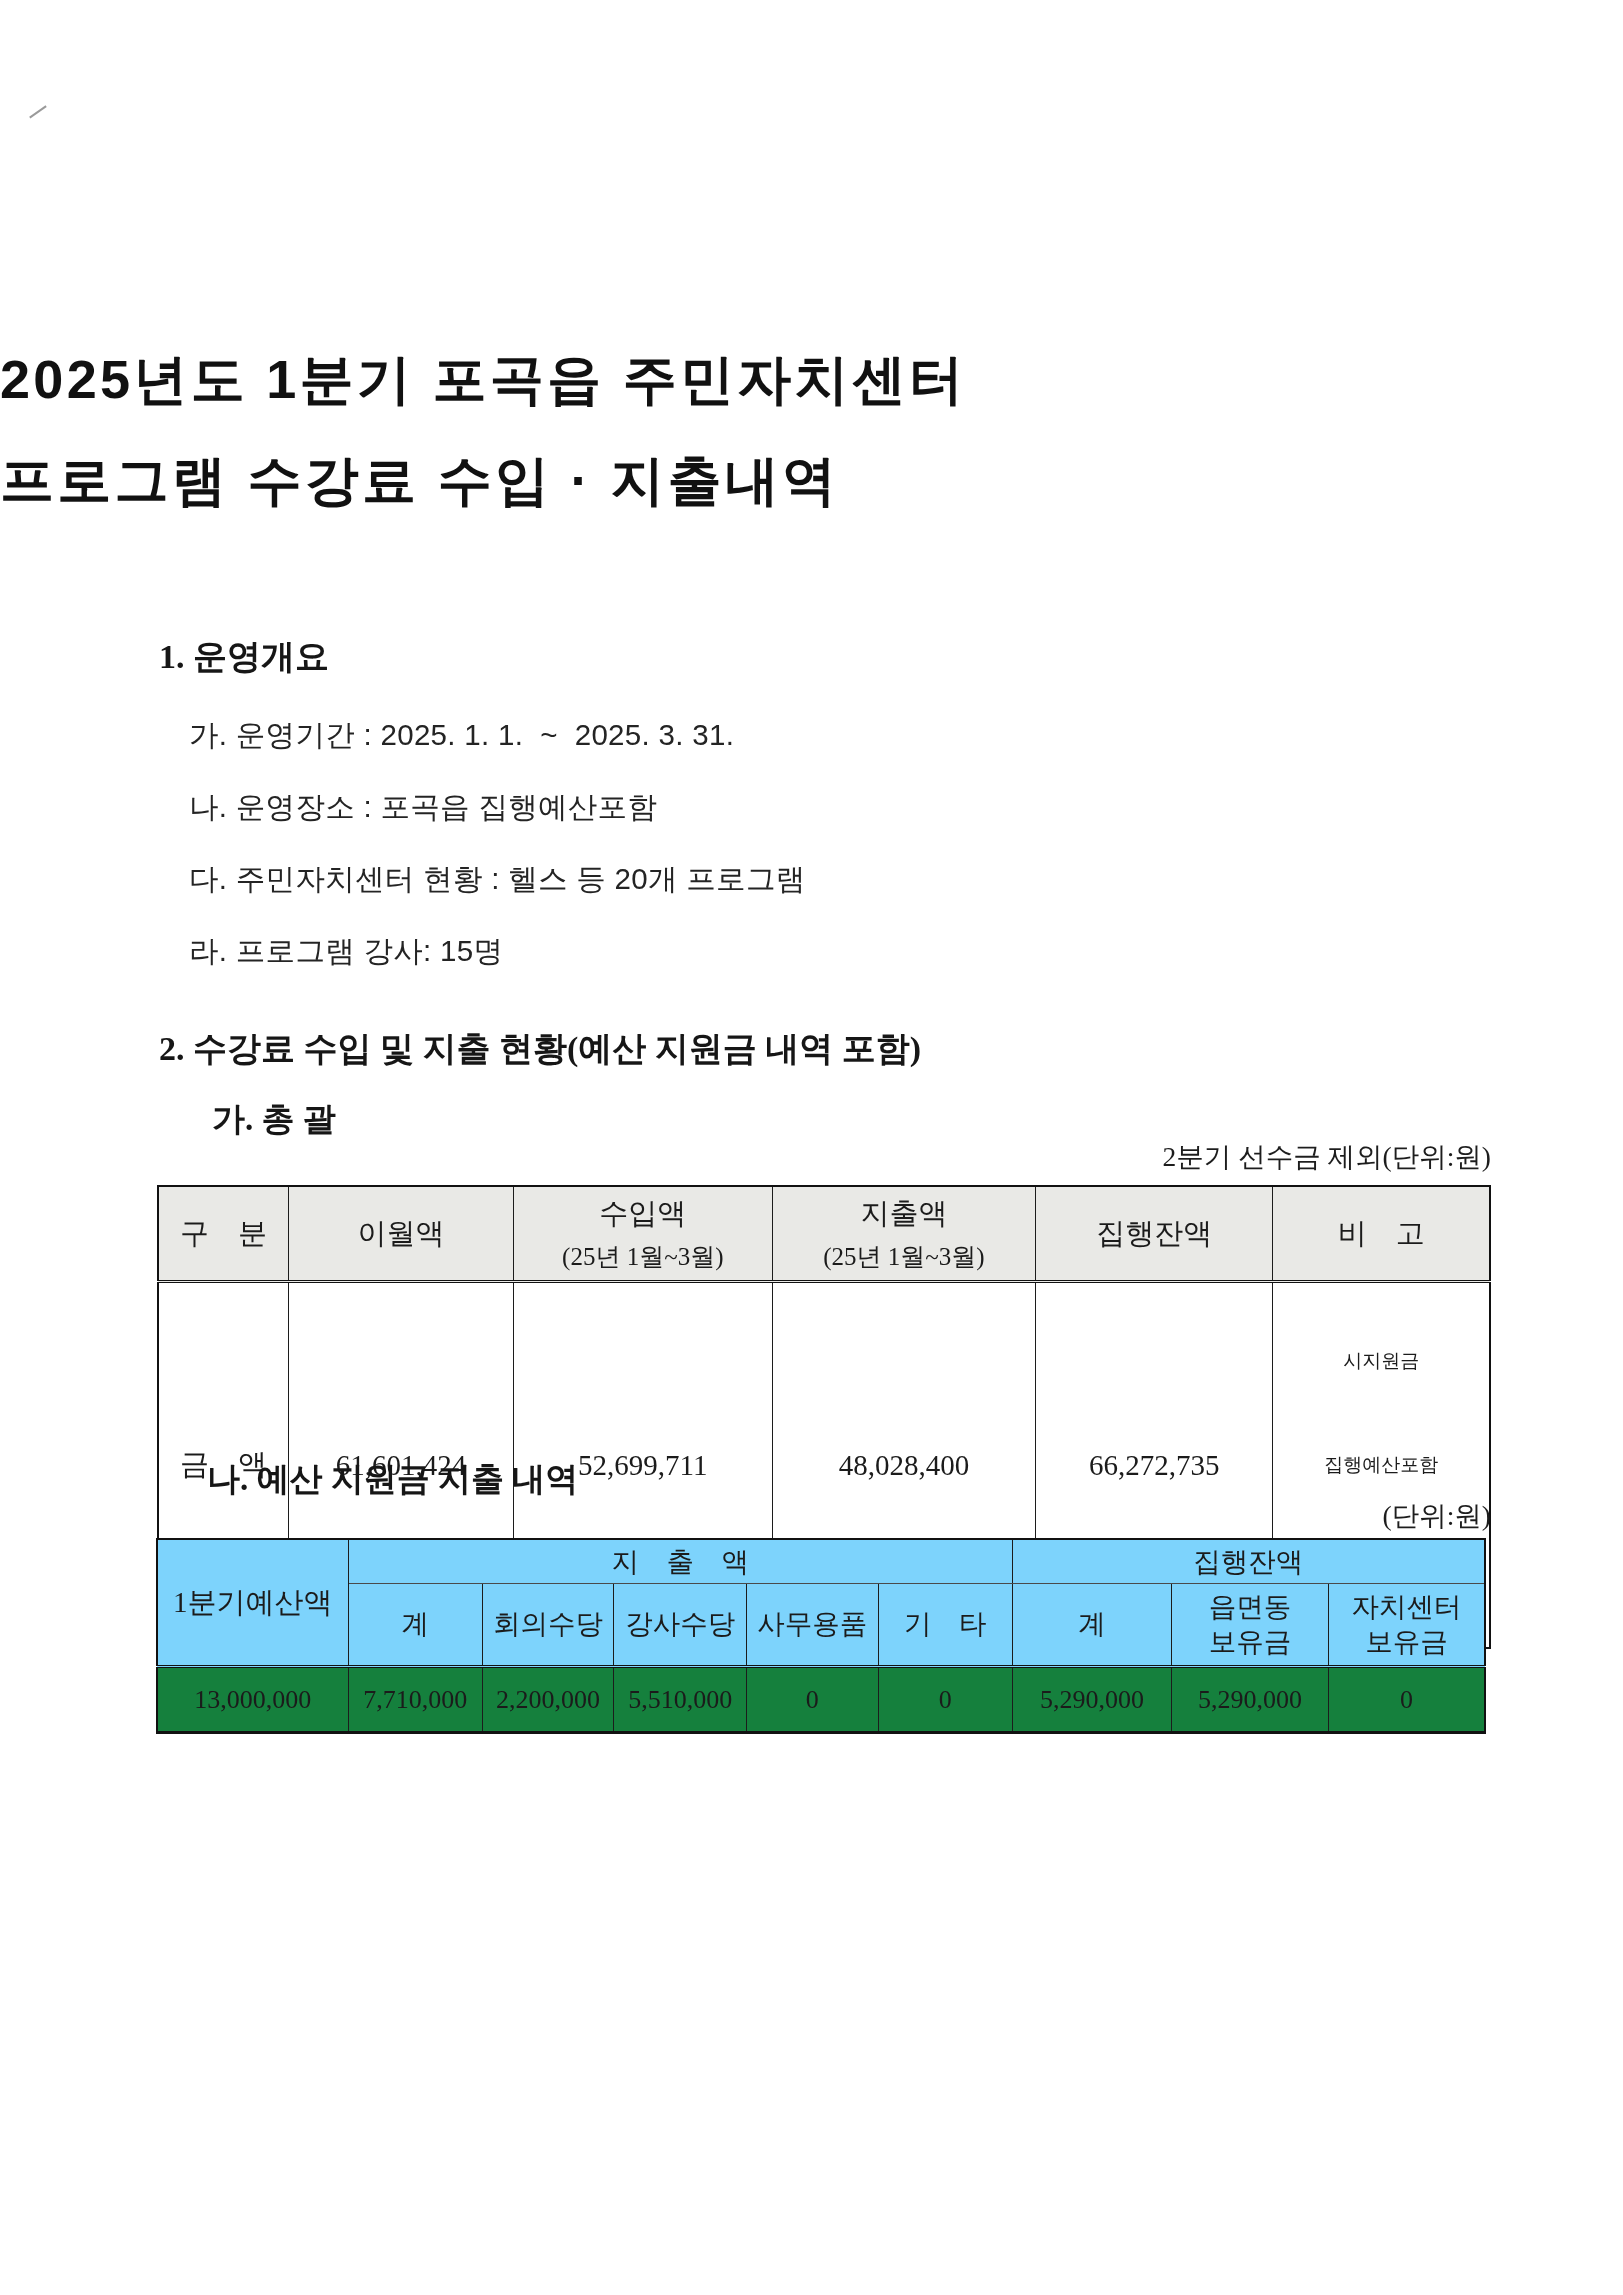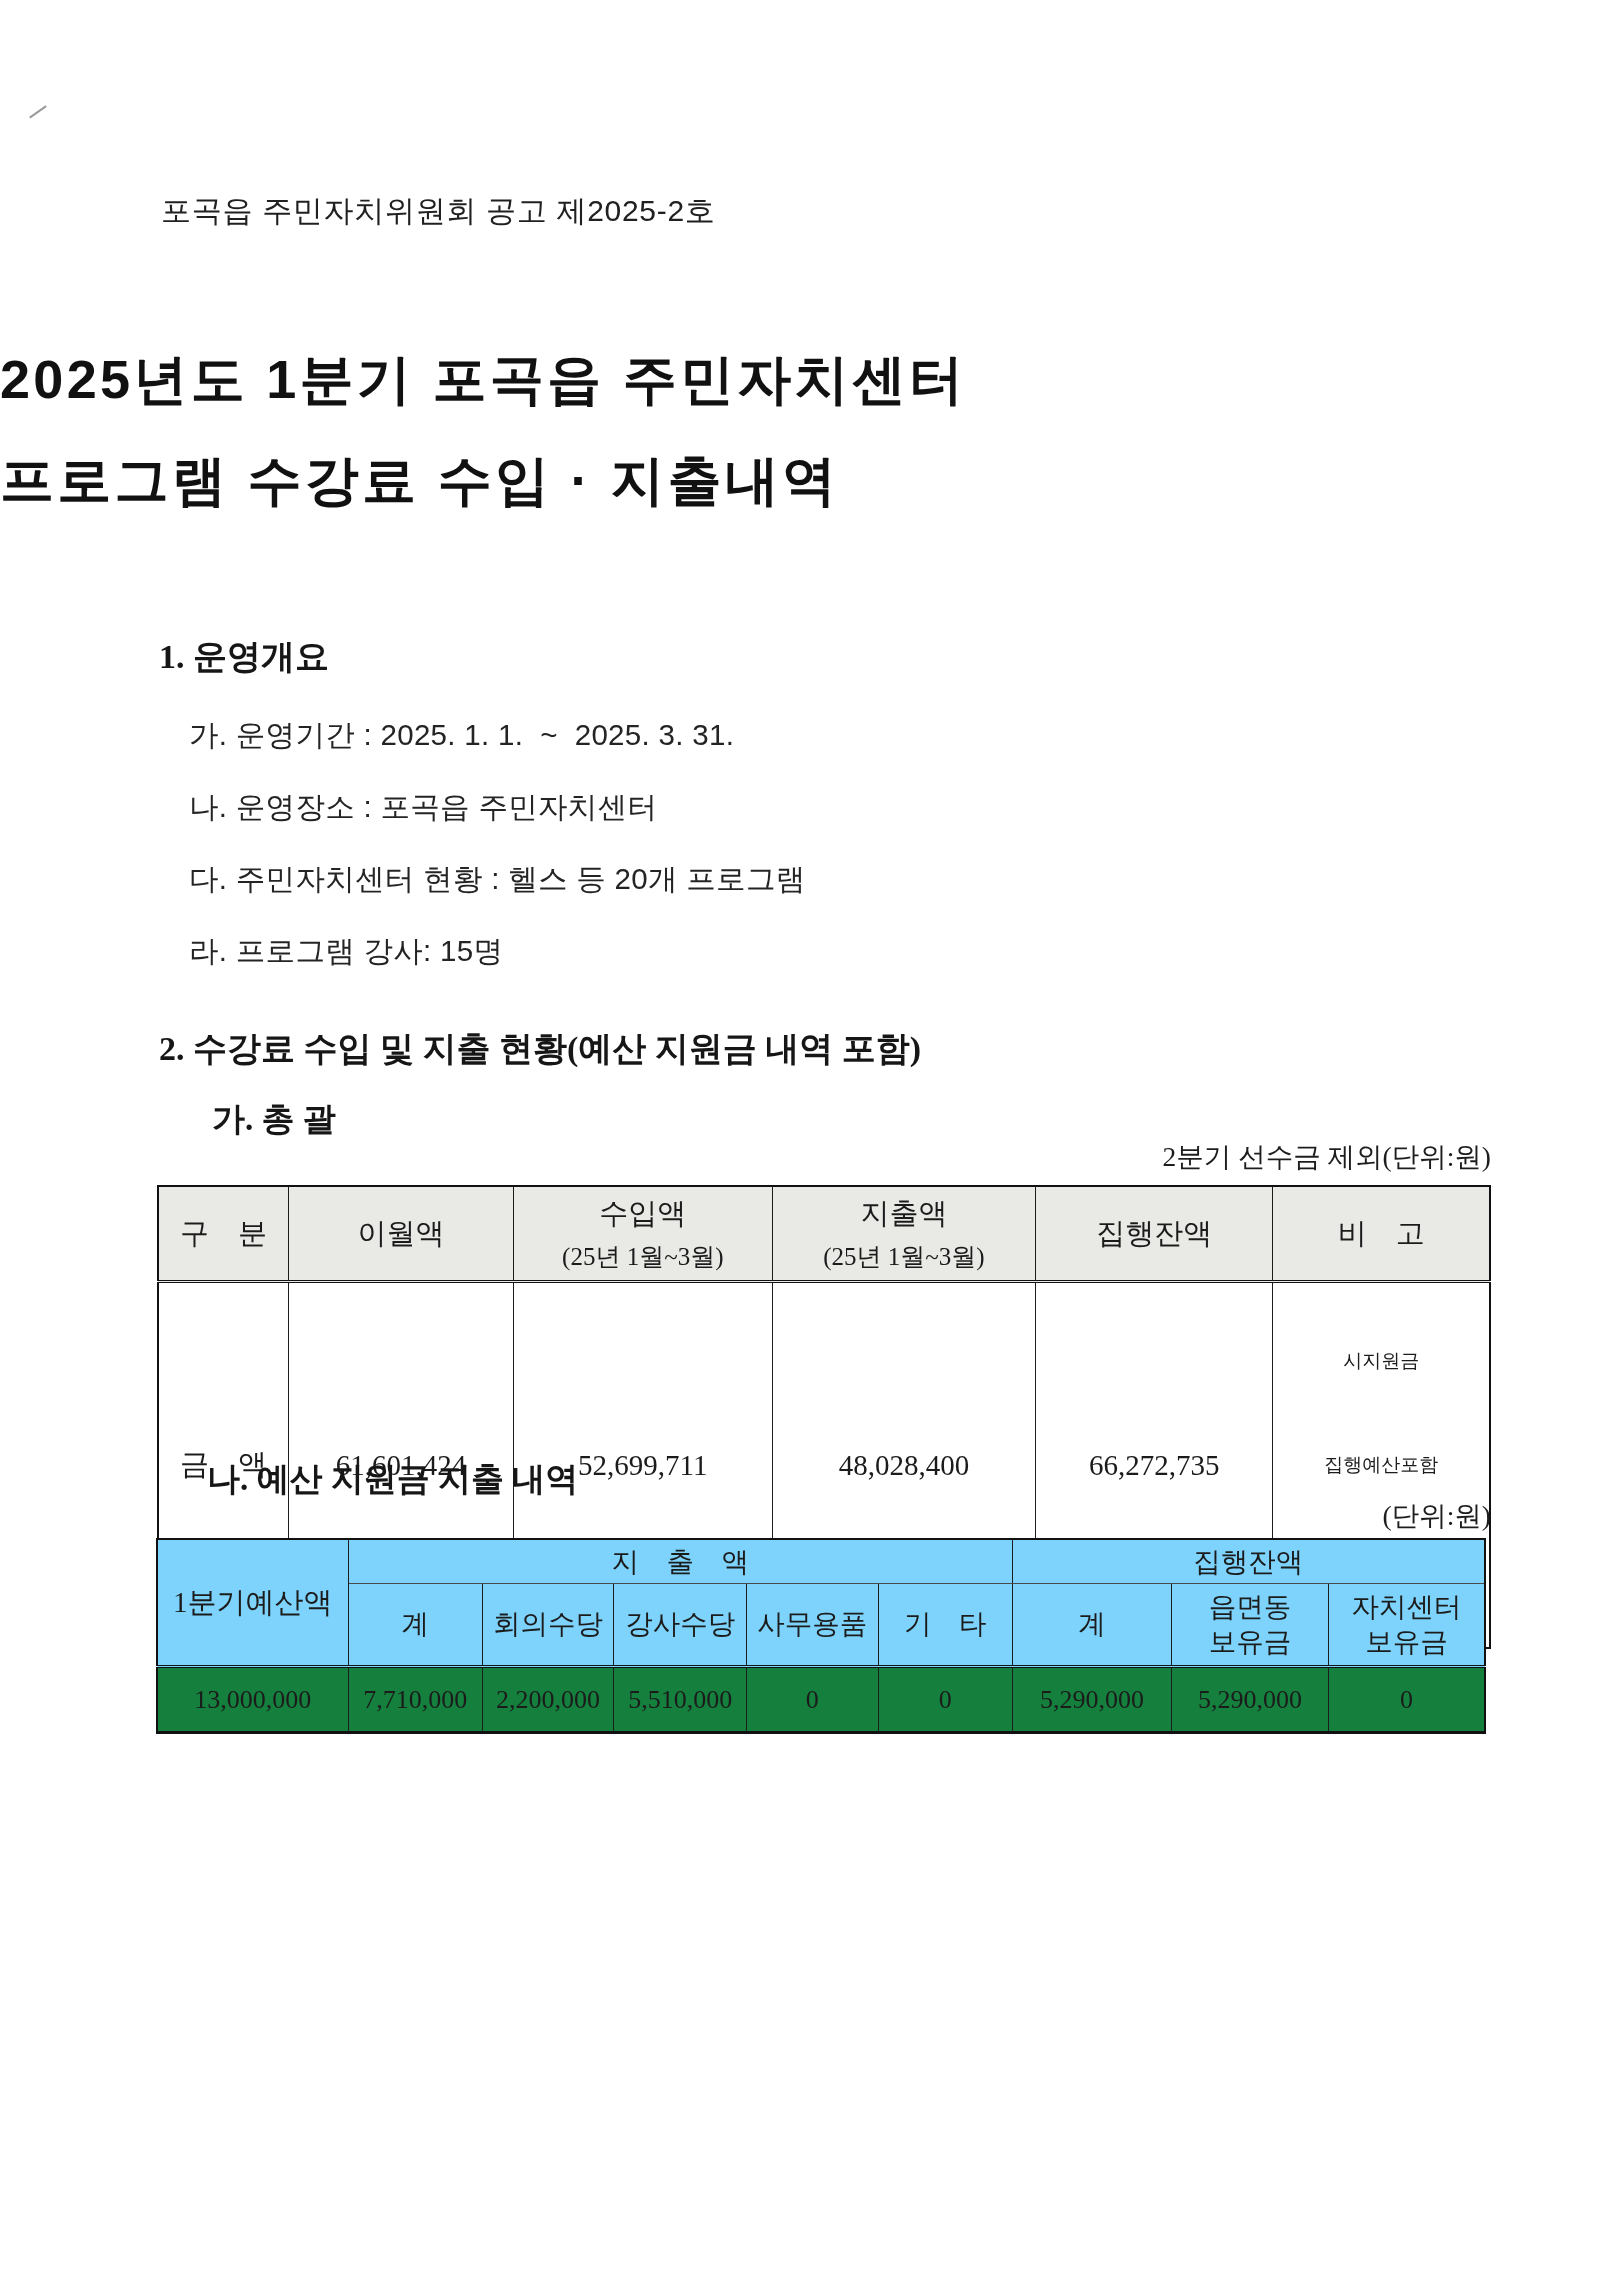--- a/index.html
+++ b/index.html
@@ -90,31 +90,30 @@
   .t2 .dot { border-left: 1.3px dotted #5a5a5a; }
   .t2 .grp { border-left: 1.3px solid #1c1c1c; }
 </style>
 </head>
 <body>
 
 <div class="page">
 
   <div class="artifact"></div>
 
-  <div class="doc-number">포곡읍 주민자치위원회 공고 제2025-2호</div>
 
   <div class="title-block">
     <div class="title-line">2025년도 1분기 포곡읍 주민자치센터</div>
     <div class="title-line">프로그램 수강료 수입 · 지출내역</div>
   </div>
 
   <div class="sec-heading" style="left:159px; top:634px;">1. 운영개요</div>
 
   <div class="list-item" style="top:716px;">가. 운영기간 : 2025. 1. 1.  ~  2025. 3. 31.</div>
-  <div class="list-item" style="top:788px;">나. 운영장소 : 포곡읍 주민자치센터</div>
+  <div class="list-item" style="top:788px;">나. 운영장소 : 포곡읍 집행예산포함</div>
   <div class="list-item" style="top:860px;">다. 주민자치센터 현황 : 헬스 등 20개 프로그램</div>
   <div class="list-item" style="top:932px;">라. 프로그램 강사: 15명</div>
 
   <div class="sec-heading" style="left:159px; top:1026px;">2. 수강료 수입 및 지출 현황(예산 지원금 내역 포함)</div>
 
   <div class="sub-heading" style="left:174px; top:1097px;">가. 총 괄</div>
 
   <div class="unit-note" style="top:1139px;">2분기 선수금 제외(단위:원)</div>
 
   <table class="t1">

